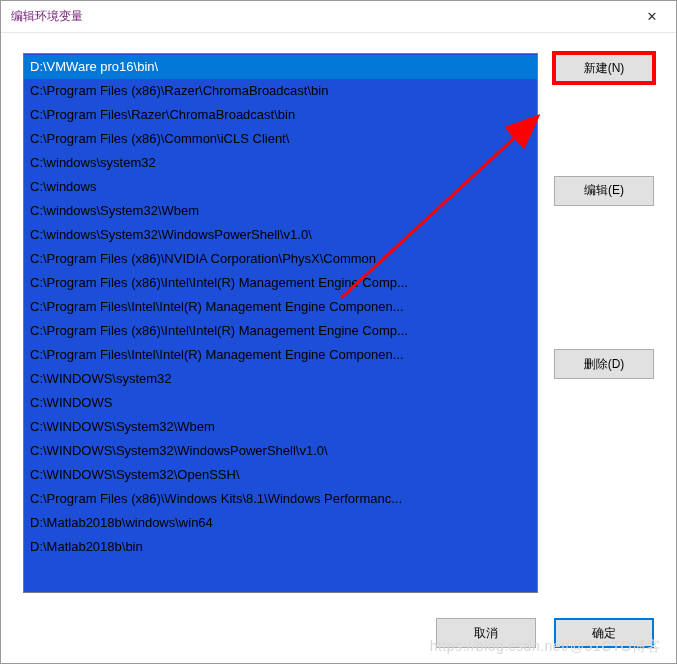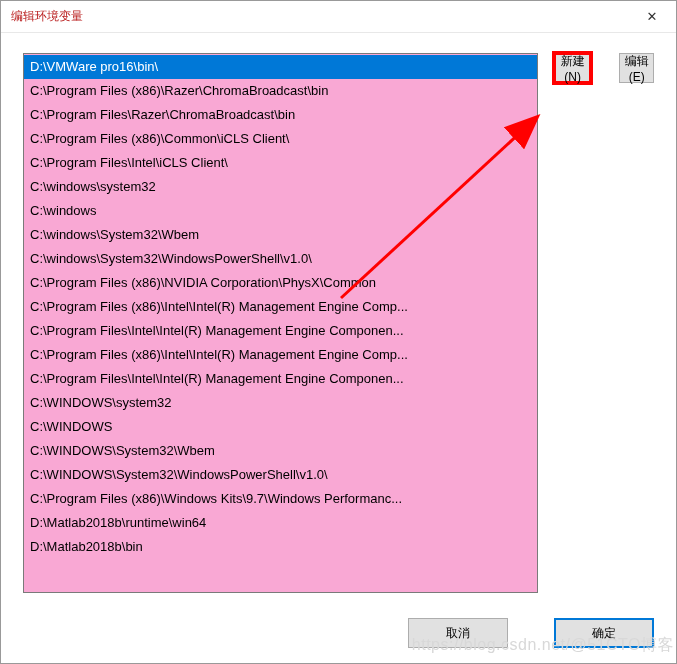--- a/index.html
+++ b/index.html
@@ -24,21 +24,21 @@
       height: 32px;
       display: flex;
       align-items: center;
       justify-content: space-between;
       padding: 0 2px 0 10px;
       border-bottom: 1px solid #e8e8e8;
       background: #fff;
     }
     .titlebar-title {
       font-size: 12px;
-      color: #b91c1c;
+      color: #701a75;
     }
     .close-btn {
       width: 44px;
       height: 30px;
       display: flex;
       align-items: center;
       justify-content: center;
       font-size: 13px;
       color: #333;
       background: transparent;
@@ -48,21 +48,21 @@
     .content {
       flex: 1;
       padding: 20px 22px 10px 22px;
       display: flex;
       gap: 16px;
       position: relative;
     }
     .list-wrap {
       flex: 1;
       border: 1px solid #7a7a7a;
-      background: #f9a8d4;
+      background: #1d4ed8;
       position: relative;
       display: flex;
     }
     .listbox {
       flex: 1;
       overflow-y: scroll;
       font-size: 13px;
       color: #000;
       padding-top: 1px;
     }
@@ -78,35 +78,34 @@
       line-height: 18px;
       cursor: default;
     }
     .list-item.selected {
       background: #0078d7;
       color: #fff;
     }
     .side-buttons {
       width: 100px;
       display: flex;
-      flex-direction: row;
+      flex-direction: column;
       justify-content: space-between;
     }
     .btn {
       height: 30px;
       border: 1px solid #adadad;
       background: #e1e1e1;
       font-size: 12px;
       font-family: inherit;
       cursor: pointer;
       display: flex;
       align-items: center;
       justify-content: center;
       color: #000;
-      margin-left: 28px;
     }
     .btn.highlighted {
       border: 2px solid #ff0000;
       box-shadow: 0 0 0 2px #ff0000;
       margin: 0 0 0 0;
     }
     .btn-spacer-sm { height: 10px; }
     .btn-spacer-lg { height: 40px; }
     .footer {
       height: 60px;
@@ -126,23 +125,23 @@
       position: absolute;
       left: 180px;
       top: 55px;
       width: 400px;
       height: 300px;
       pointer-events: none;
       z-index: 10;
     }
     .watermark {
       position: absolute;
-      right: 3px;
+      right: 16px;
       bottom: 8px;
-      font-size: 16px;
+      font-size: 14px;
       color: #d8d8d8;
       letter-spacing: 0.5px;
       pointer-events: none;
     }
   </style>
 </head>
 <body>
 
 <div class="window">
   <div class="titlebar">
@@ -152,46 +151,47 @@
     </button>
   </div>
 
   <div class="content">
     <div class="list-wrap">
       <div class="listbox" id="listbox">
           <div class="list-item selected">D:\VMWare pro16\bin\</div>
           <div class="list-item">C:\Program Files (x86)\Razer\ChromaBroadcast\bin</div>
           <div class="list-item">C:\Program Files\Razer\ChromaBroadcast\bin</div>
           <div class="list-item">C:\Program Files (x86)\Common\iCLS Client\</div>
-          <div class="list-item">C:\Program Files\Intel\iCLS Client\</div>
           <div class="list-item">C:\windows\system32</div>
           <div class="list-item">C:\windows</div>
           <div class="list-item">C:\windows\System32\Wbem</div>
           <div class="list-item">C:\windows\System32\WindowsPowerShell\v1.0\</div>
           <div class="list-item">C:\Program Files (x86)\NVIDIA Corporation\PhysX\Common</div>
           <div class="list-item">C:\Program Files (x86)\Intel\Intel(R) Management Engine Comp...</div>
           <div class="list-item">C:\Program Files\Intel\Intel(R) Management Engine Componen...</div>
           <div class="list-item">C:\Program Files (x86)\Intel\Intel(R) Management Engine Comp...</div>
           <div class="list-item">C:\Program Files\Intel\Intel(R) Management Engine Componen...</div>
           <div class="list-item">C:\WINDOWS\system32</div>
           <div class="list-item">C:\WINDOWS</div>
           <div class="list-item">C:\WINDOWS\System32\Wbem</div>
           <div class="list-item">C:\WINDOWS\System32\WindowsPowerShell\v1.0\</div>
-          <div class="list-item">C:\Program Files (x86)\Windows Kits\9.7\Windows Performanc...</div>
-          <div class="list-item">D:\Matlab2018b\runtime\win64</div>
+          <div class="list-item">C:\WINDOWS\System32\OpenSSH\</div>
+          <div class="list-item">C:\Program Files (x86)\Windows Kits\8.1\Windows Performanc...</div>
+          <div class="list-item">D:\Matlab2018b\windows\win64</div>
           <div class="list-item">D:\Matlab2018b\bin</div>
         </div>
     </div>
 
     <div class="side-buttons">
       <button class="btn highlighted">新建(N)</button>
       <div class="btn-spacer-sm"></div>
       <button class="btn">编辑(E)</button>
       <div class="btn-spacer-sm"></div>
       <div class="btn-spacer-sm"></div>
+      <button class="btn">删除(D)</button>
       <div class="btn-spacer-lg"></div>
       <div class="btn-spacer-sm"></div>
       <div class="btn-spacer-lg"></div>
     </div>
 
     <svg class="arrow-svg" viewBox="0 0 400 300">
       <defs>
         <marker id="arrowhead" markerWidth="12" markerHeight="10" refX="10" refY="5" orient="auto">
           <polygon points="0 0, 12 5, 0 10" fill="#ff0000"></polygon>
         </marker>

